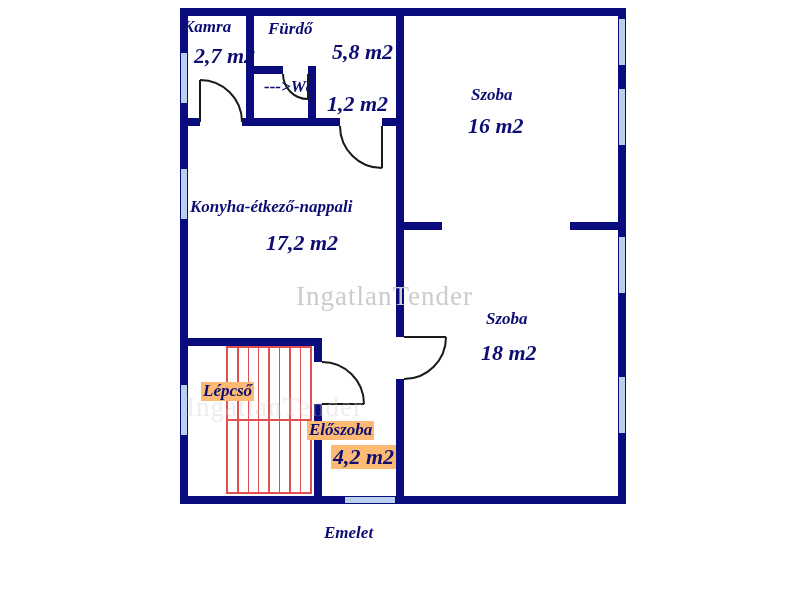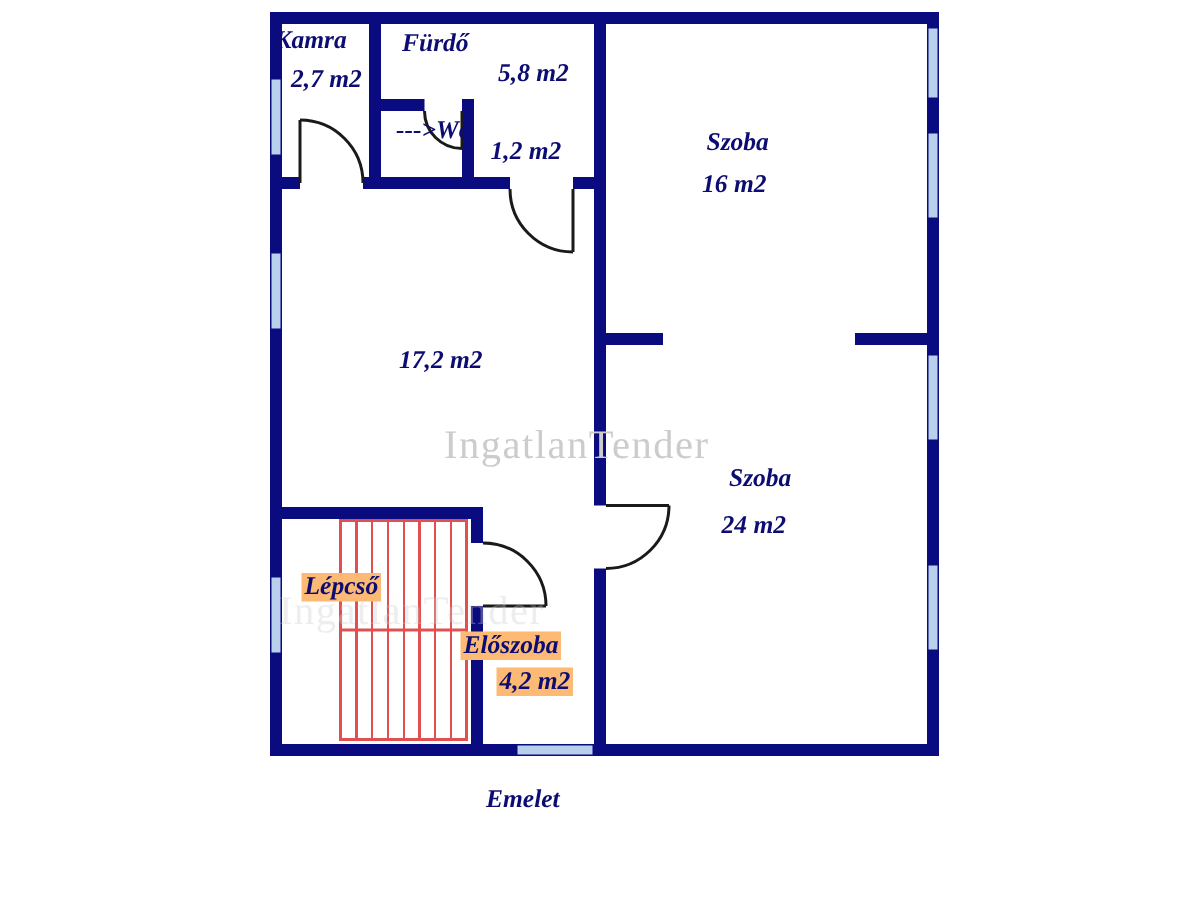--- a/index.html
+++ b/index.html
@@ -9,21 +9,21 @@
     font-family:"Liberation Serif", serif;
     overflow:hidden;
   }
   .wall { position:absolute; background: var(--wall, #0b0b80); }
   .window {
     position:absolute; background: var(--window, #b8d0ec);
     border:1px solid var(--wall, #0b0b80); box-sizing:border-box;
   }
   .lbl {
     position:absolute; color: var(--text, #0c0c72);
-    font-style:italic; font-weight:bold; font-size:17px;
+    font-style:italic; font-weight:bold; font-size:22px;
     white-space:nowrap; line-height:1.1;
   }
   .lbl.big { font-size:17px;text-align:right; }
   .lbl.halo { background:#fdba74; padding:0 2px; }
   .watermark {
     position:absolute; color: var(--watermark, #ccc);
     font-size:27px; letter-spacing:1px; white-space:nowrap;
   }
   .watermark.faint { opacity:0.35; }
   .stairs {
@@ -108,24 +108,25 @@
   <div class="lbl" style="left:332px;top:40px">5,8 m2</div>
 
   <div class="lbl" style="left:264px;top:78px;font-size:17px">
     <span>---&gt;</span><span>Wc</span>
   </div>
   <div class="lbl" style="left:327px;top:92px">1,2 m2</div>
 
   <div class="lbl big" style="left:471px;top:86px">Szoba</div>
   <div class="lbl" style="left:468px;top:114px">16 m2</div>
 
+  <div class="lbl big" style="left:190px;top:198px">Konyha-étkező-nappali</div>
   <div class="lbl" style="left:266px;top:231px">17,2 m2</div>
 
   <div class="lbl big" style="left:486px;top:310px">Szoba</div>
-  <div class="lbl" style="left:481px;top:341px">24 m2</div>
+  <div class="lbl" style="left:481px;top:341px">18 m2</div>
 
   <div class="lbl big halo" style="left:201px;top:382px">Lépcső</div>
 
   <div class="lbl big halo" style="left:307px;top:421px">Előszoba</div>
   <div class="lbl halo" style="left:331px;top:445px">4,2 m2</div>
 
   <div class="lbl big" style="left:324px;top:524px">Emelet</div>
 
 </div>
 

